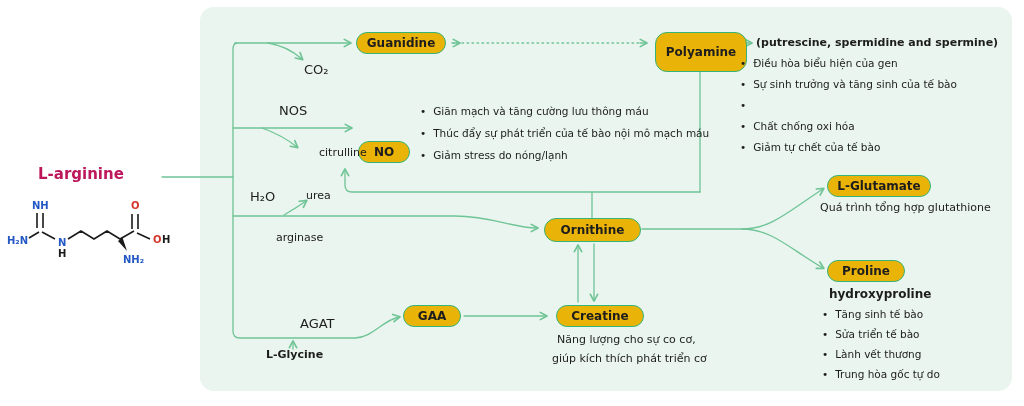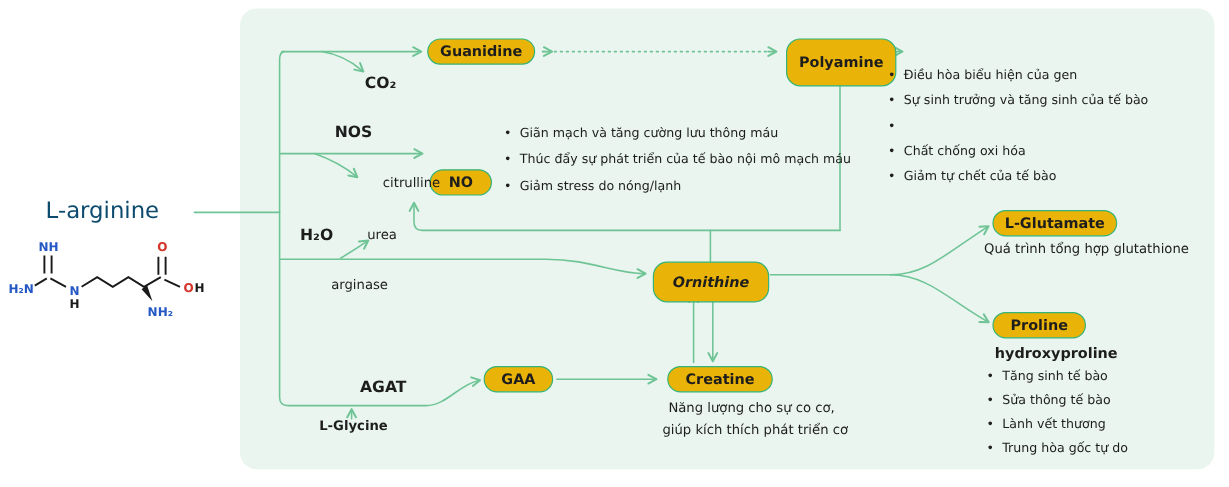--- a/index.html
+++ b/index.html
@@ -7,25 +7,25 @@
          font-family:"DejaVu Sans","Liberation Sans",sans-serif;color:#1d1d1d;}
   .panel{position:absolute;left:200px;top:7px;width:812px;height:384px;
          background:#e9f5ee;border-radius:14px;}
   .arrows{position:absolute;left:0;top:0;width:1024px;height:406px;z-index:1;}
   .edge{stroke:#6fc496;stroke-width:1.3;fill:none;stroke-linecap:round;stroke-linejoin:round;}
   .dash{stroke-dasharray:1.6 3.4;}
   .pill{position:absolute;z-index:2;background:#eab308;border:1.5px solid #35b378;
         border-radius:12px;display:flex;align-items:center;justify-content:center;
         font-weight:bold;font-size:12px;color:#1d1d1d;box-sizing:border-box;}
   .lbl{position:absolute;z-index:2;font-size:11px;white-space:nowrap;}
-  .b13{font-weight:bold;font-size:13px;}
+  .b13{font-weight:normal;font-size:13px;}
   .b12{font-weight:bold;font-size:12px;}
   .b11{font-weight:bold;font-size:11px;}
-  .title{position:absolute;left:38px;top:165px;font-size:19px;font-weight:normal;
-         color:#0c4a6e;z-index:2;white-space:nowrap;}
+  .title{position:absolute;left:38px;top:165px;font-size:15px;font-weight:bold;
+         color:#be185d;z-index:2;white-space:nowrap;}
   .bullets{position:absolute;z-index:2;font-size:10.5px;}
   .bi{display:flex;gap:7px;white-space:nowrap;}
   .dot{flex:0 0 auto;}
   .mol{position:absolute;left:5px;top:193px;z-index:2;}
   .mol line,.mol polyline{stroke:#1a1a1a;stroke-width:1.6;fill:none;}
   .mol text{font-family:"DejaVu Sans","Liberation Sans",sans-serif;font-size:10px;font-weight:bold;}
   .nblue{fill:#2458c5;} .ored{fill:#d4342a;} .cblack{fill:#1a1a1a;}
 </style>
 </head>
 <body>
@@ -96,34 +96,35 @@
     <text x="53" y="64" class="cblack">H</text>
     <text x="126" y="16" class="ored">O</text>
     <text x="148" y="50" class="ored">O</text>
     <text x="157" y="50" class="cblack">H</text>
     <text x="118" y="70" class="nblue">NH₂</text>
   </svg>
 
   <div class="pill" style="left:356px;top:32px;width:90px;height:22px;">Guanidine</div>
   <div class="pill" style="left:655px;top:32px;width:92px;height:40px;">Polyamine</div>
   <div class="pill" style="left:358px;top:117px;width:52px;height:22px;margin-top:24px;">NO</div>
-  <div class="pill" style="left:544px;top:218px;width:97px;height:34px;font-style:italic;">Ornithine</div>
+  <div class="pill" style="left:544px;top:218px;width:97px;height:24px;">Ornithine</div>
   <div class="pill" style="left:827px;top:175px;width:104px;height:22px;text-align:center;">L-Glutamate</div>
   <div class="pill" style="left:827px;top:260px;width:78px;height:22px;">Proline</div>
   <div class="pill" style="left:403px;top:305px;width:58px;height:22px;">GAA</div>
   <div class="pill" style="left:556px;top:305px;width:88px;height:22px;">Creatine</div>
 
   <div class="lbl b13" style="left:304px;top:62px;">CO₂</div>
   <div class="lbl b13" style="left:279px;top:103px;">NOS</div>
   <div class="lbl" style="left:303px;top:146px;margin-left:16px;">citrulline</div>
   <div class="lbl b13" style="left:250px;top:189px;">H₂O</div>
   <div class="lbl" style="left:306px;top:189px;">urea</div>
   <div class="lbl" style="left:276px;top:231px;">arginase</div>
   <div class="lbl b13" style="left:300px;top:316px;">AGAT</div>
   <div class="lbl b11" style="left:266px;top:348px;">L-Glycine</div>
+  <div class="lbl b11" style="left:756px;top:36px;">(putrescine, spermidine and spermine)</div>
   <div class="lbl" style="left:820px;top:201px;">Quá trình tổng hợp glutathione</div>
   <div class="lbl b12" style="left:829px;top:287px;">hydroxyproline</div>
   <div class="lbl" style="left:557px;top:333px;">Năng lượng cho sự co cơ,</div>
   <div class="lbl" style="left:552px;top:352px;">giúp kích thích phát triển cơ</div>
 
   <div class="bullets" style="left:740px;top:53px;line-height:21px;">
     <div class="bi">
         <span class="dot">•</span>
         <span>Điều hòa biểu hiện của gen</span>
       </div>
@@ -159,21 +160,21 @@
       </div>
   </div>
 
   <div class="bullets" style="left:822px;top:304px;line-height:20px;">
     <div class="bi">
         <span class="dot">•</span>
         <span>Tăng sinh tế bào</span>
       </div>
     <div class="bi">
         <span class="dot">•</span>
-        <span>Sửa thông tế bào</span>
+        <span>Sửa triển tế bào</span>
       </div>
     <div class="bi">
         <span class="dot">•</span>
         <span>Lành vết thương</span>
       </div>
     <div class="bi">
         <span class="dot">•</span>
         <span>Trung hòa gốc tự do</span>
       </div>
   </div>

